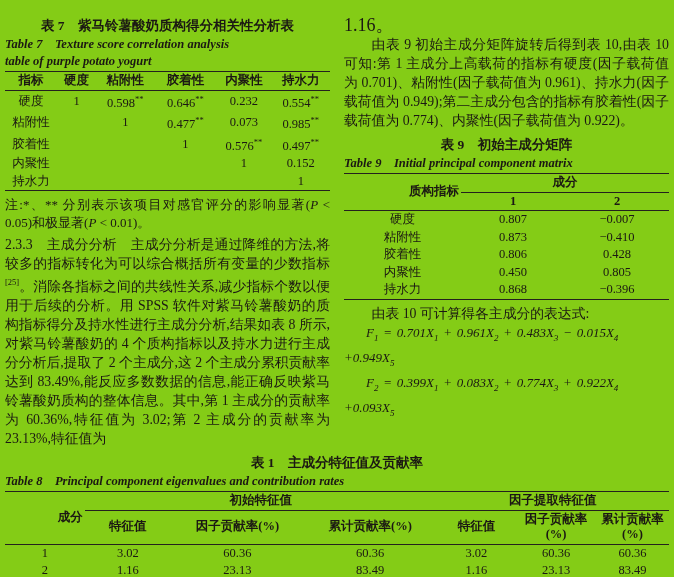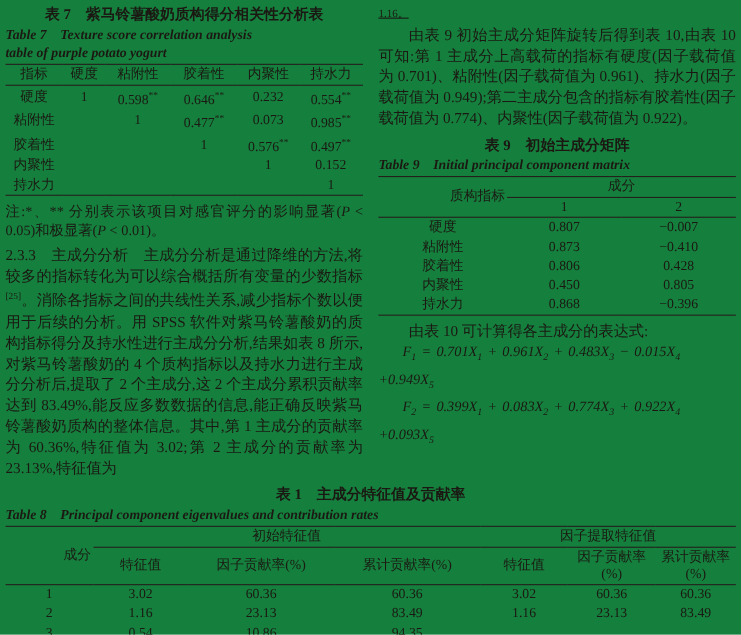--- a/index.html
+++ b/index.html
@@ -1,38 +1,38 @@
 <!DOCTYPE html>
 <html><head>
 <meta charset="utf-8">
 <style>
   html,body{margin:0;padding:0;background:#e9e9e7;}
   .page{
     width:674px;height:577px;box-sizing:border-box;
-    background:#15803d;color:#1b1813;
+    background:#84cc16;color:#1b1813;
     font-family:"Liberation Serif","DejaVu Serif",serif;
-    padding:3px 5px 2px 5px;overflow:hidden;
+    padding:16px 5px 2px 5px;overflow:hidden;
     display:flex;flex-direction:column;
   }
   .cols{display:flex;gap:14px;}
   .col{width:325px;flex:0 0 325px;}
   .cap-cn{text-align:center;font-weight:bold;font-size:13.5px;line-height:17px;margin:1px 0 2px;}
   .cap-en{text-align:left;font-weight:bold;font-size:12.5px;line-height:16px;margin:0 0 1px;font-style:italic;}
   .tbl{width:100%;border-collapse:collapse;border-top:1.7px solid #24211d;border-bottom:1.7px solid #24211d;margin:2px 0 1px;}
   .tbl th,.tbl td{font-size:12.5px;line-height:15.5px;padding:1px 2px;text-align:center;font-weight:normal;}
-  .tbl thead th{font-weight:400;}
+  .tbl thead th{font-weight:700;}
   .hb th{border-bottom:1.4px solid #24211d;}   
   th.rb{border-bottom:1.4px solid #24211d;text-align:right;}    
   th.group{border-bottom:1px solid #24211d;}   
   sup{font-size:8.5px;}
   sub{font-size:9px;}
   .note{font-size:13px;line-height:17.5px;text-align:justify;margin:5px 0 2px;}
   .para{font-size:13.8px;line-height:19px;text-align:justify;margin:4px 0 0;}
   .indent{text-indent:2em;}
-  .carry{font-size:10px;line-height:19px;text-decoration:underline;}
+  .carry{font-size:18px;line-height:19px;}
   .expr-intro{font-size:13.8px;line-height:19px;text-indent:2em;margin-top:4px;}
   .f-line{font-size:13px;line-height:19.5px;white-space:nowrap;word-spacing:1.5px;font-style:italic;}
   .f-first{padding-left:22px;}
   .bottom{margin-top:5px;}
   .t9caps{margin-top:6px;}
 </style>
 </head>
 <body>
 
 <div class="page">

